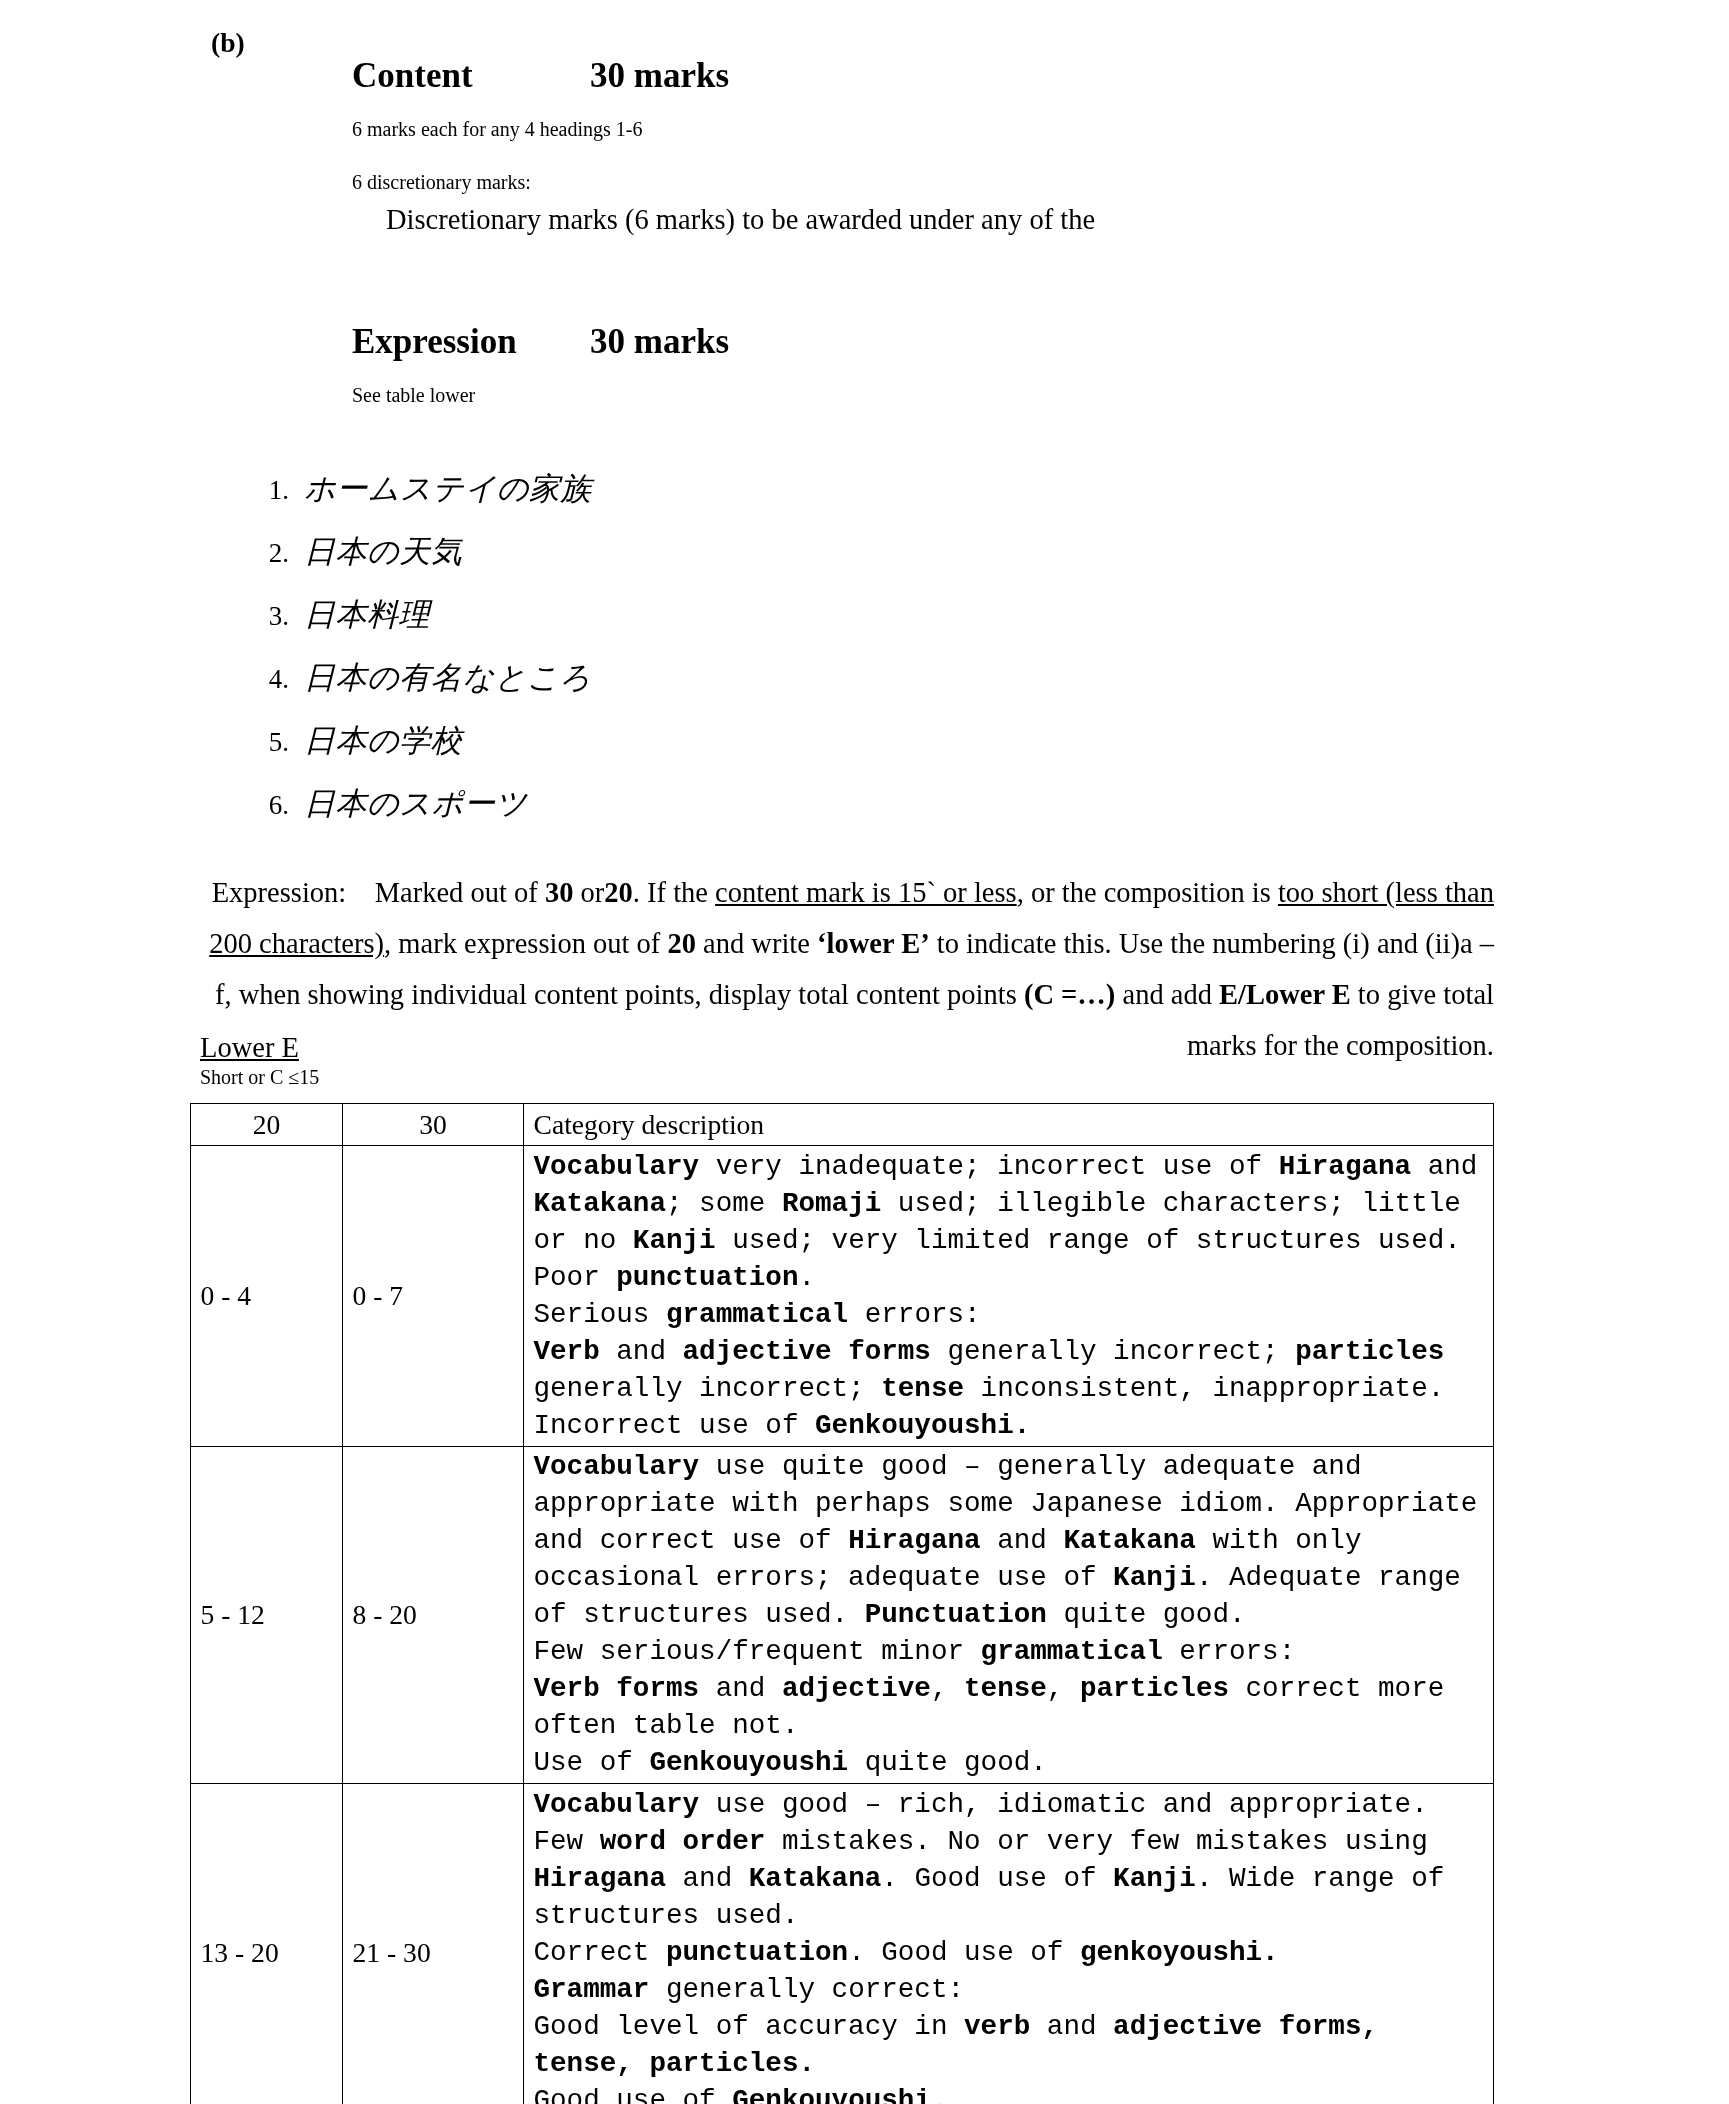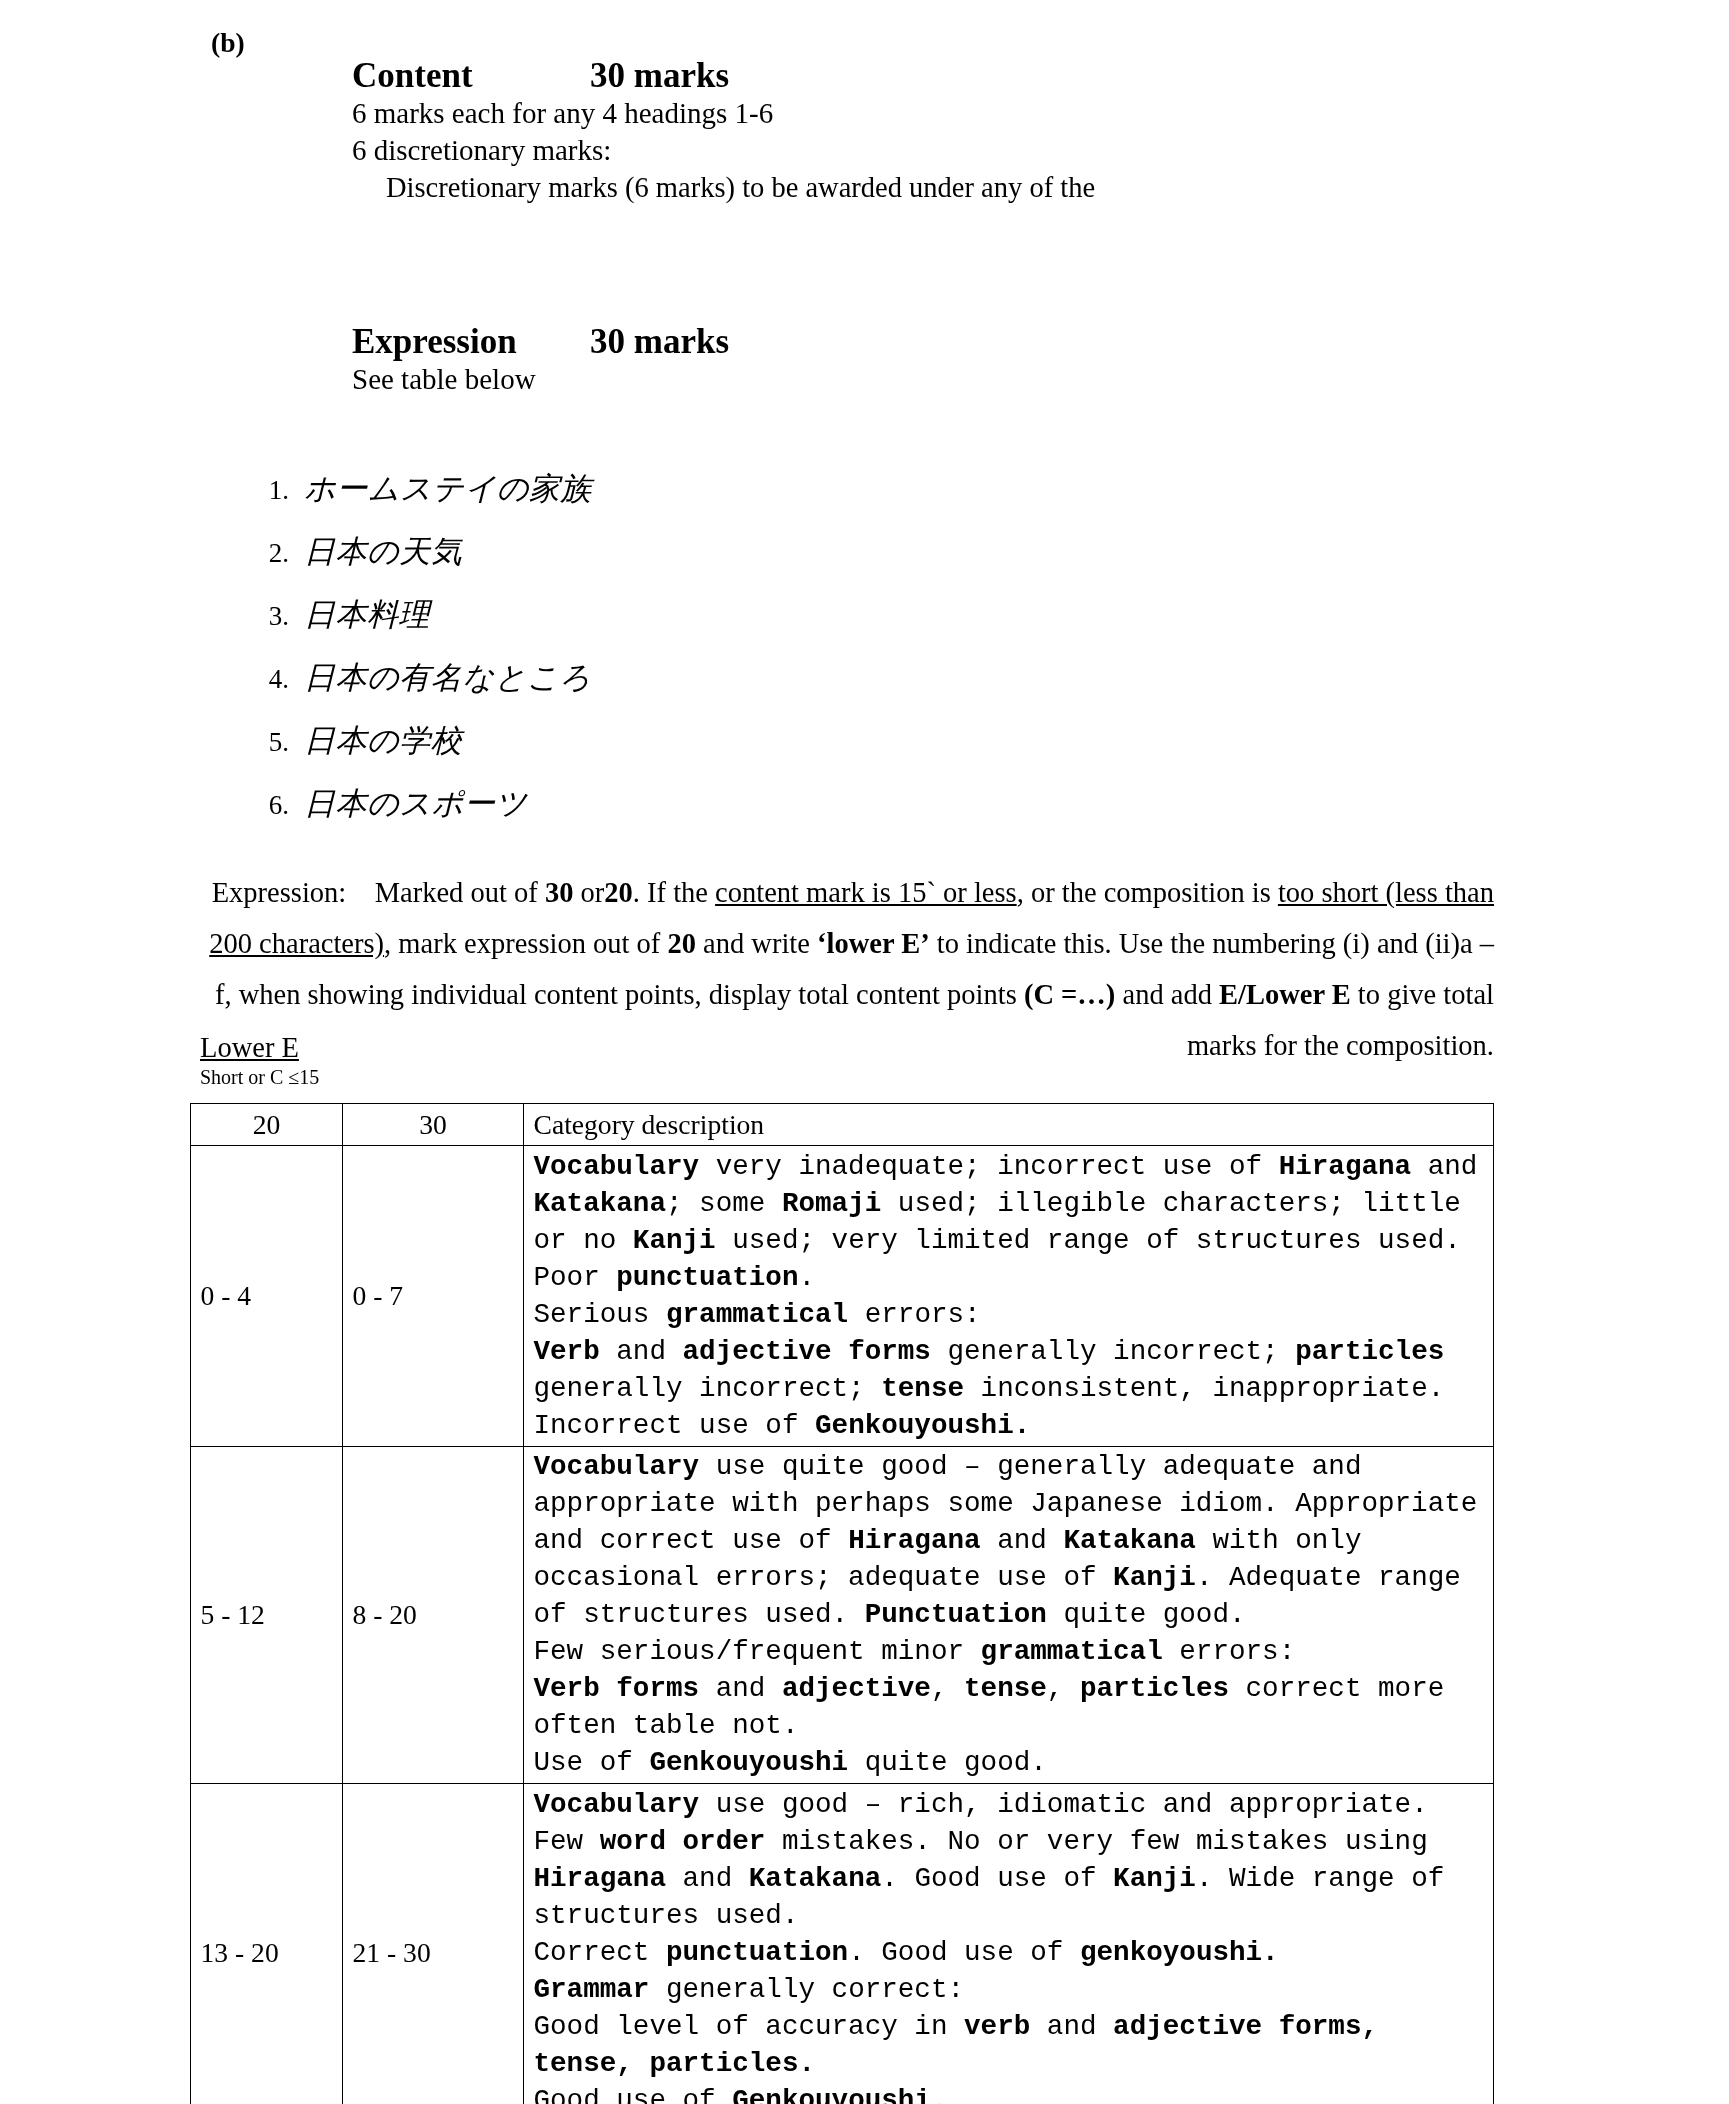--- a/index.html
+++ b/index.html
@@ -45,23 +45,24 @@
     display: flex;
     font-weight: bold;
     font-size: 35px;
     line-height: 38px;
     white-space: pre;
   }
   .heading-title { width: 238px; }
   .heading-marks { }
 
   .plain-line {
-    font-size: 29px;
+    font-size: 20px;
     line-height: 37px;
     white-space: pre;
+    margin-top: 16px;
   }
   .indented-line {
     font-size: 28.5px;
     line-height: 37px;
     padding-left: 34px;
     white-space: pre;
   }
 
   
   .jp-list {
@@ -180,21 +181,21 @@
     <div class="plain-line">6 marks each for any 4 headings 1-6</div>
     <div class="plain-line">6 discretionary marks:</div>
     <div class="indented-line">Discretionary marks (6 marks) to be awarded under any of the</div>
   </div>
 
   <div class="block block-expression">
     <div class="heading-row">
       <span class="heading-title">Expression</span>
       <span class="heading-marks">30 marks</span>
     </div>
-    <div class="plain-line">See table below</div>
+    <div class="plain-line">See table lower</div>
   </div>
 
   <ol class="jp-list" id="jp-list">
       <li class="jp-item">
         <span class="jp-num">1.</span>
         <span class="jp-text">ホームステイの家族</span>
       </li>
       <li class="jp-item">
         <span class="jp-num">2.</span>
         <span class="jp-text">日本の天気</span>

